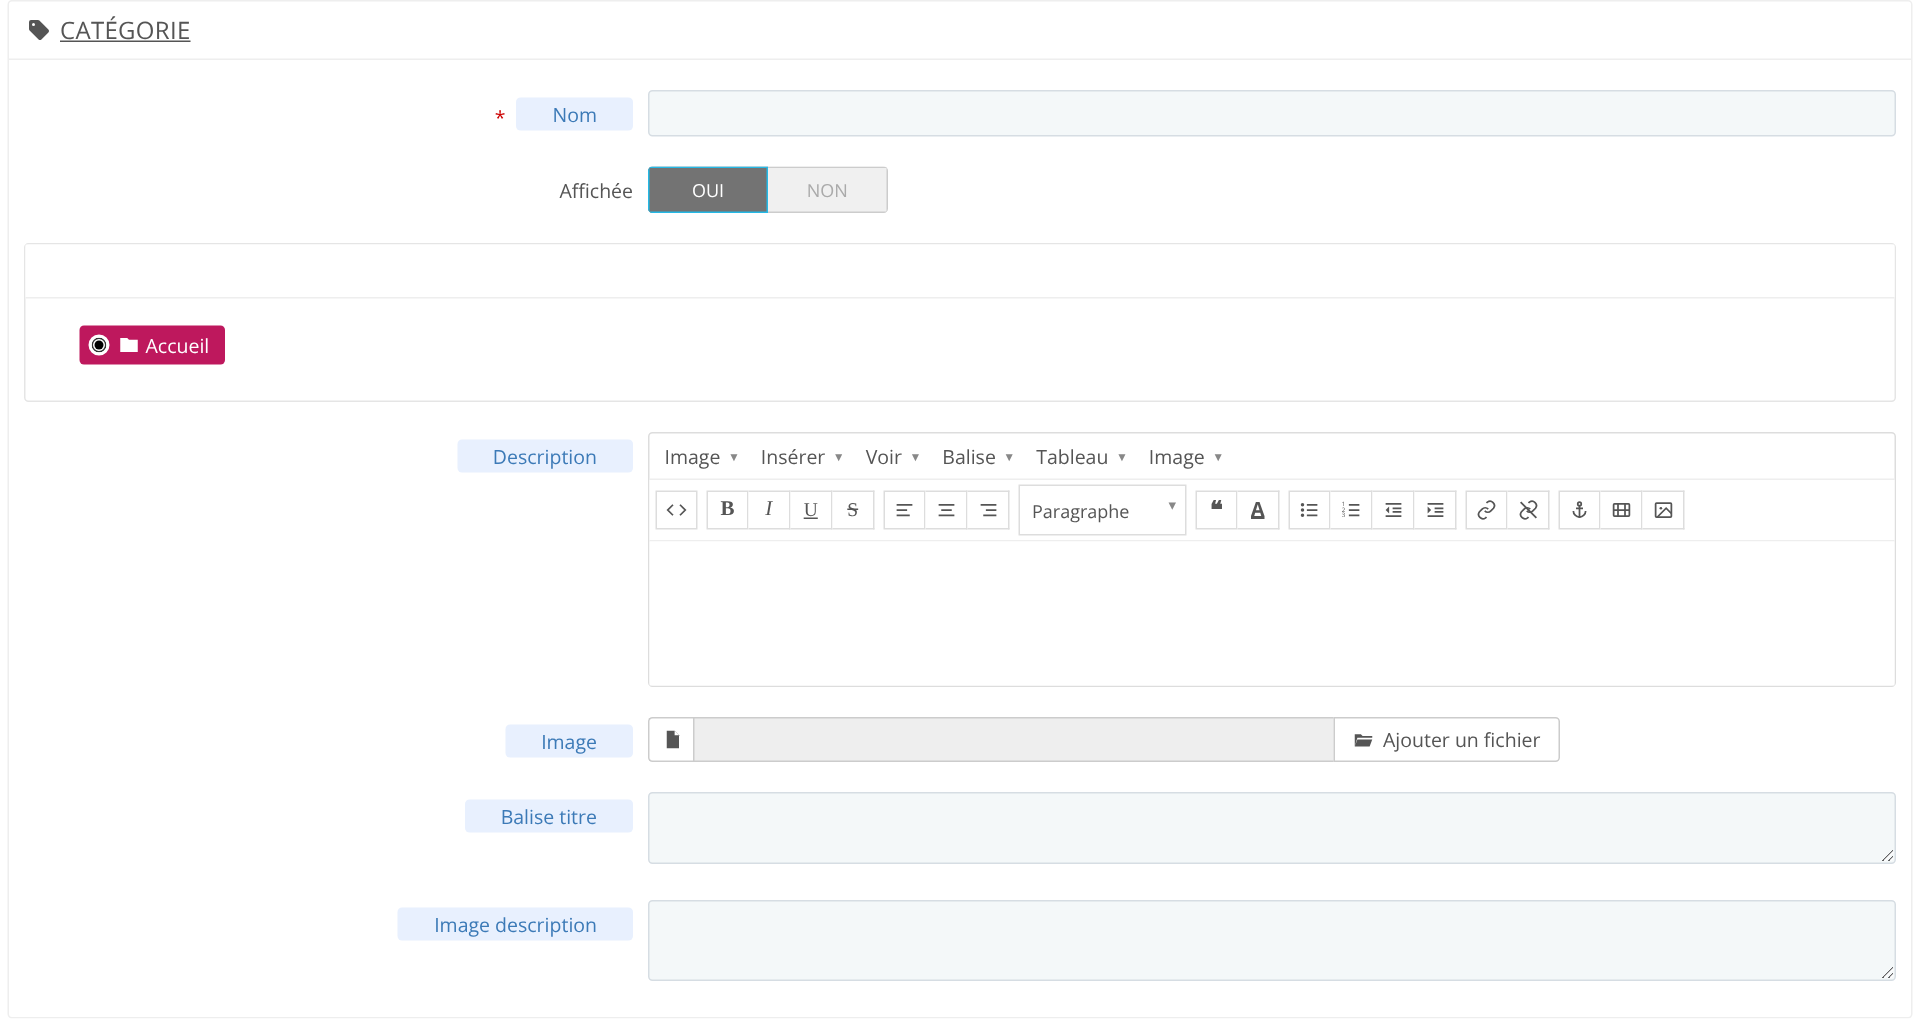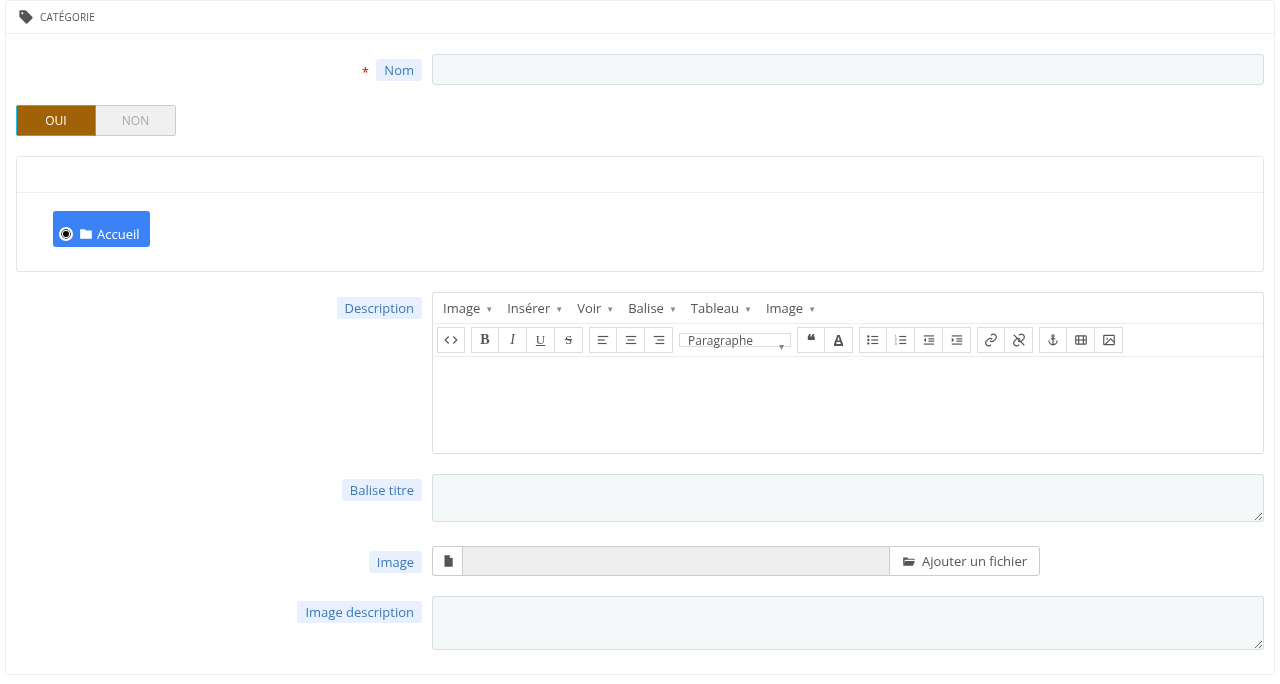--- a/index.html
+++ b/index.html
@@ -16,41 +16,41 @@
     margin: 0 5px;
   }
   .panel-heading {
     padding: 8px 12px;
     border-bottom: 1px solid #eee;
     color: #555;
     font-size: 13px;
     display: flex;
     align-items: center;
   }
-  .panel-heading .title-text { font-size: 10px; letter-spacing: .2px; }
+  .panel-heading .title-text { font-size: 16px; letter-spacing: .2px; text-decoration: underline; }
   .panel-body { padding: 20px 10px 20px 10px; }
 
   .form-row {
     display: flex;
     margin-bottom: 20px;
   }
   .label-col {
     width: 416px;
     flex-shrink: 0;
     text-align: right;
     padding-right: 10px;
     padding-top: 7px;
     font-size: 13px;
     color: #555;
   }
   .label-col .req { color: #c00; margin-right: 4px; vertical-align: middle; }
   .label-col .highlight {
     background: #e8f0fe;
     color: #3c7ab7;
-    padding: 2px 8px;
+    padding: 2px 24px;
     border-radius: 3px;
   }
   .field-col { flex: 1; }
 
   .text-input, .textarea-input {
     width: 100%;
     background: #f4f8f9;
     border: 1px solid #d6dde3;
     border-radius: 3px;
     padding: 7px 10px;
@@ -67,21 +67,21 @@
   }
   .toggle .opt {
     width: 80px;
     text-align: center;
     padding: 6px 0;
     font-size: 12px;
     cursor: pointer;
     border: 1px solid #ccc;
   }
   .toggle .opt.on {
-    background: #a16207;
+    background: #737373;
     color: #fff;
     border-color: #25b9e6;
   }
   .toggle .opt.off {
     background: #f0f0f0;
     color: #aaa;
     border-left: none;
   }
 
   .tree-box {
@@ -94,24 +94,24 @@
     border-bottom: 1px solid #eee;
     padding: 10px 12px;
     font-size: 13px;
     outline: none;
     background: #fff;
   }
   .tree-body { padding: 18px 20px 24px 36px; }
   .tree-node {
     display: inline-flex;
     align-items: center;
-    background: #3b82f6;
+    background: #be185d;
     color: #fff;
     border-radius: 3px;
-    padding: 14px 10px 4px 6px;
+    padding: 4px 10px 4px 6px;
     font-size: 13px;
   }
   .tree-node .radio {
     width: 14px; height: 14px;
     border-radius: 50%;
     background: #fff;
     border: 2px solid #fff;
     position: relative;
     margin-right: 6px;
     box-shadow: 0 0 0 1px #333 inset;
@@ -155,21 +155,21 @@
     justify-content: center;
     border: 1px solid #ddd;
     border-left: none;
     background: #fff;
     cursor: pointer;
     color: #555;
   }
   .tgroup .tbtn:first-child { border-left: 1px solid #ddd; }
   .tsep { width: 6px; }
   .tselect {
-    height: 14px;
+    height: 34px;
     border: 1px solid #ddd;
     padding: 0 22px 0 8px;
     font-size: 12px;
     color: #555;
     background: #fff;
     position: relative;
     display: inline-flex; align-items: center;
     cursor: pointer;
     min-width: 112px;
   }
@@ -231,20 +231,21 @@
       <div class="label-col">
         <span class="req">*</span>
         <span class="highlight">Nom</span>
       </div>
       <div class="field-col">
         <input type="text" class="text-input" value="" style="">
       </div>
     </div>
 
     <div class="form-row">
+      <div class="label-col">Affichée</div>
       <div class="field-col">
         <div class="toggle">
           <div class="opt on">OUI</div>
           <div class="opt off">NON</div>
         </div>
       </div>
     </div>
 
     <div class="form-row">
       <div class="field-col">
@@ -437,29 +438,20 @@
                   <svg width="14" height="14" viewBox="0 0 24 24" stroke="#555" stroke-width="2" fill="none">
                     <rect x="3" y="4" width="18" height="16" rx="1"></rect>
                     <circle cx="9" cy="10" r="1.5" fill="#555" stroke="none"></circle>
                     <polyline points="21 16 15 10 5 20"></polyline>
                   </svg>
                 </div>
             </div>
           </div>
           <div class="editor-area" contenteditable="true" style=""></div>
         </div>
-      </div>
-    </div>
-
-    <div class="form-row">
-      <div class="label-col">
-        <span class="highlight">Balise titre</span>
-      </div>
-      <div class="field-col">
-        <textarea class="textarea-input" style="min-height: 48px;"></textarea>
       </div>
     </div>
 
     <div class="form-row">
       <div class="label-col">
         <span class="highlight">Image</span>
       </div>
       <div class="field-col">
         <div class="file-row" style="max-width:608px">
           <div class="file-icon-box">
@@ -472,20 +464,29 @@
           <div class="file-btn">
             <svg width="14" height="14" viewBox="0 0 24 24" fill="#555">
                 <path d="M2 6h7l2 2h11v2H5l-3 10V6zm3 6h17l-3 8H2l3-8z"></path>
               </svg>
             <span>Ajouter un fichier</span>
           </div>
         </div>
       </div>
     </div>
 
+    <div class="form-row">
+      <div class="label-col">
+        <span class="highlight">Balise titre</span>
+      </div>
+      <div class="field-col">
+        <textarea class="textarea-input" style="min-height: 48px;"></textarea>
+      </div>
+    </div>
+
     <div class="form-row" style="margin-bottom:0">
       <div class="label-col">
         <span class="highlight">Image description</span>
       </div>
       <div class="field-col">
         <textarea class="textarea-input" style=""></textarea>
       </div>
     </div>
 
   </div>

